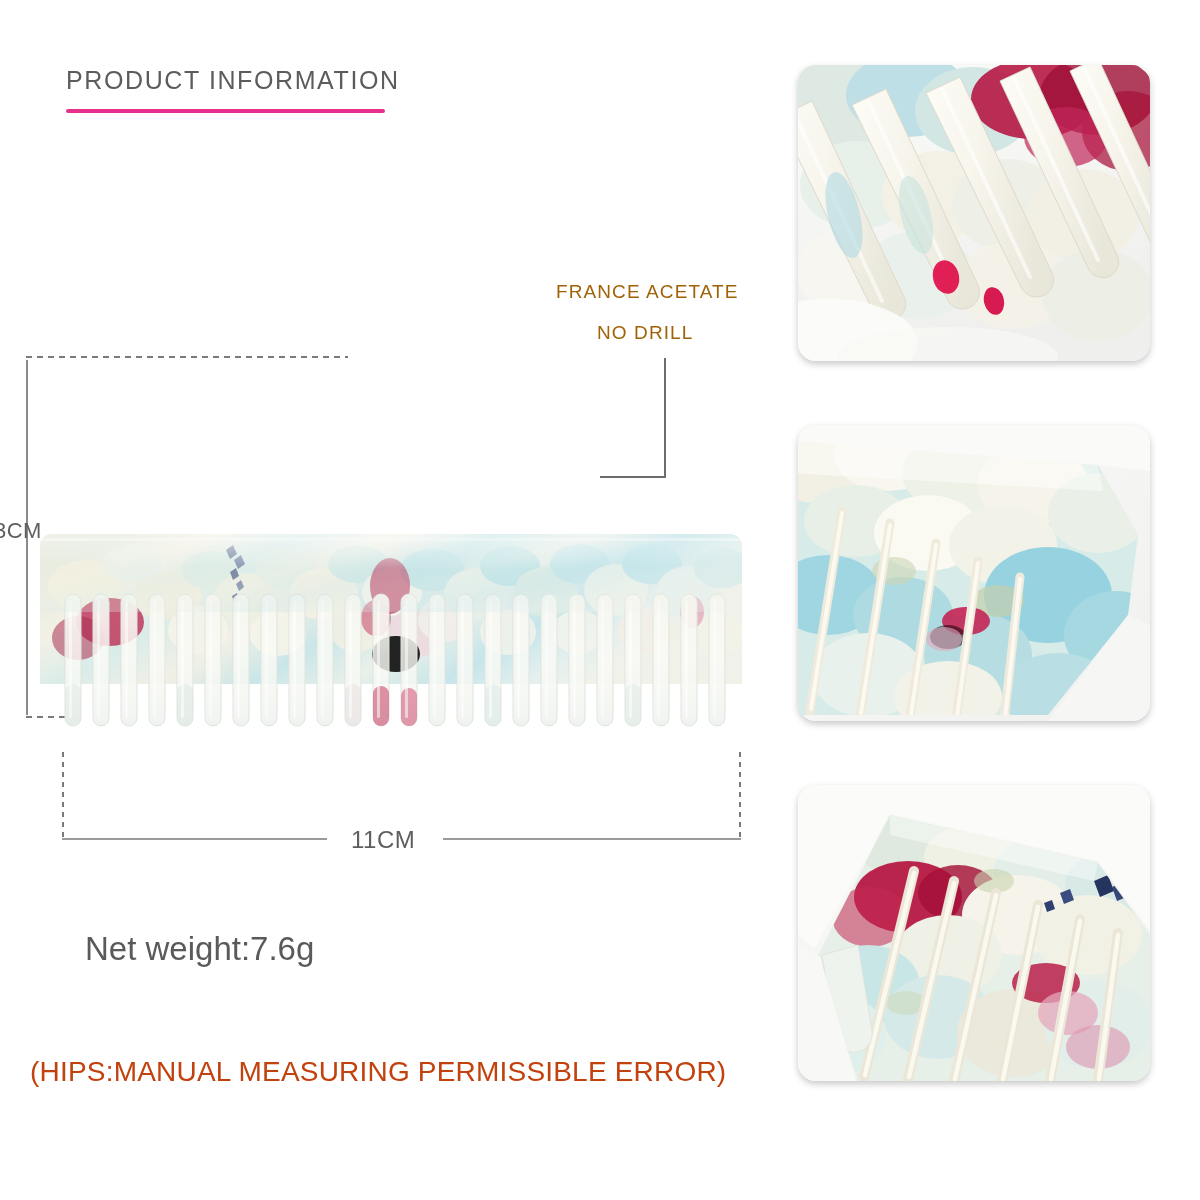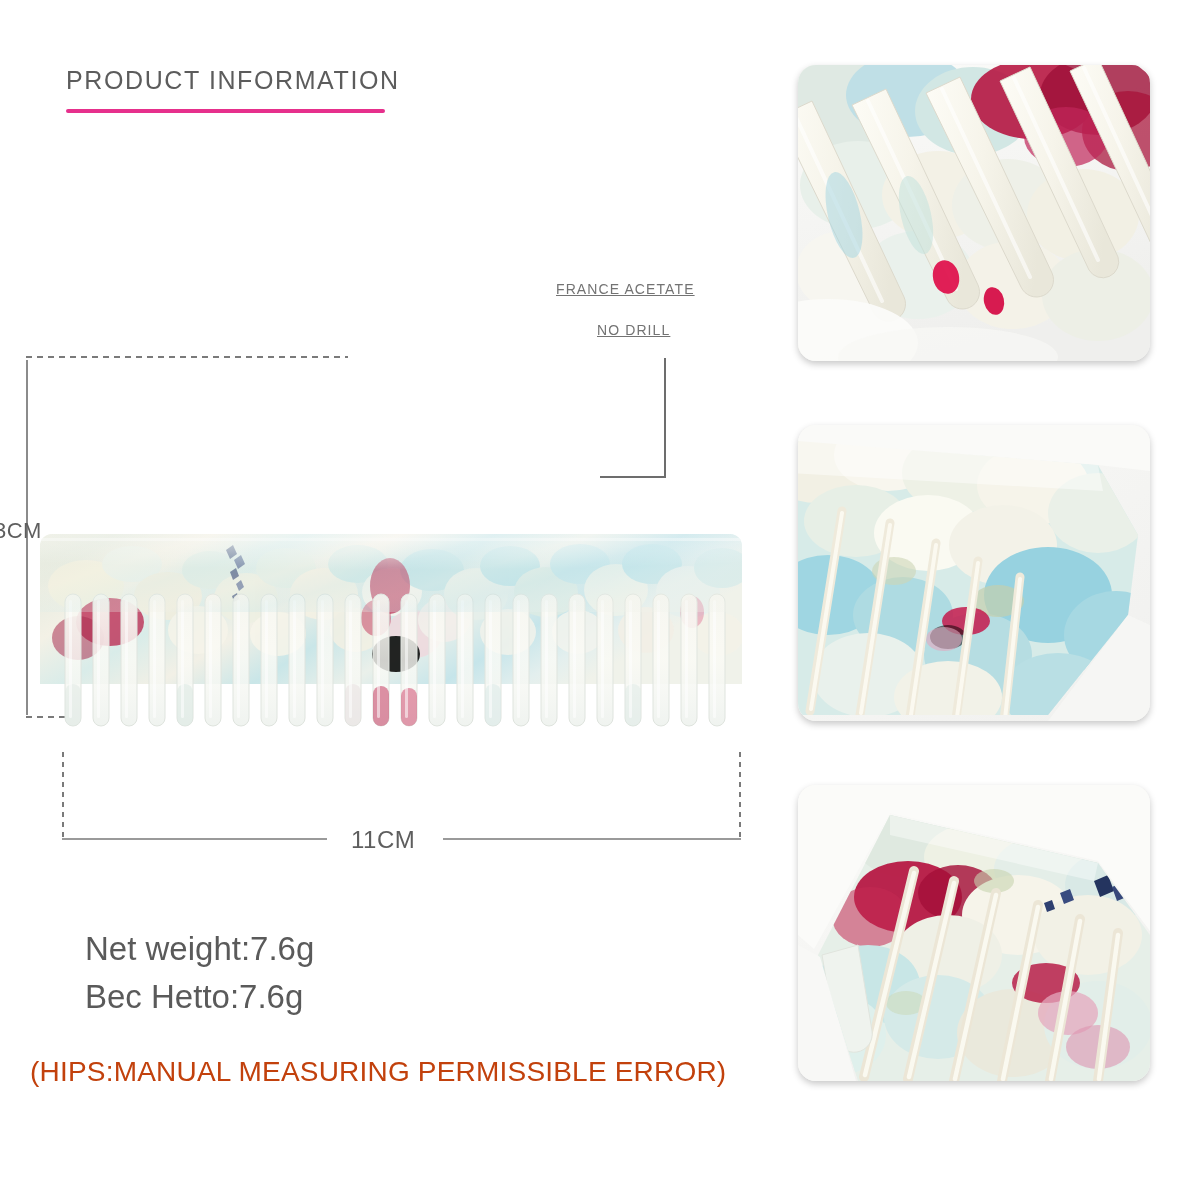--- a/index.html
+++ b/index.html
@@ -19,22 +19,22 @@
     color:#5c5c5c; font-weight:400; white-space:nowrap;
   }
   #title-rule {
     position:absolute; left:66px; top:109px;
     width:319px; height:4px;
     background:#e6308c; border-radius:2px;
   }
 
   
   .callout-line {
-    position:absolute; color:#737373;
-    font-size:14px; letter-spacing:1.1px; white-space:nowrap;text-decoration:underline;
+    position:absolute; color:#a16207;
+    font-size:19px; letter-spacing:1.1px; white-space:nowrap;
   }
   #callout-l1 { left:556px; top:281px; }
   #callout-l2 { left:597px; top:322px; }
   #callout-vline {
     position:absolute; left:664px; top:358px;
     width:2px; height:120px; background:#6d6d6d;
   }
   #callout-hline {
     position:absolute; left:600px; top:476px;
     width:66px; height:2px; background:#6d6d6d;
@@ -291,21 +291,20 @@
     </svg>
   </div>
 
   <div id="dim-h-tick-left"></div>
   <div id="dim-h-tick-right"></div>
   <div id="dim-h-line-left"></div>
   <div id="dim-h-line-right"></div>
   <div id="dim-h-label">11CM</div>
 
   <div class="spec-line" id="spec-net">Net weight:7.6g</div>
-  <div class="spec-line" id="spec-bec">Bec Hetto:7.6g</div>
   <div id="disclaimer">(HIPS:MANUAL MEASURING PERMISSIBLE ERROR)</div>
 
   <div class="detail-card" id="detail-card-1">
     <svg viewBox="0 0 352 296" preserveAspectRatio="none" xmlns="http://www.w3.org/2000/svg">
       <defs>
         <linearGradient id="d1bg" x1="0" y1="0" x2="0.3" y2="1">
           <stop offset="0" stop-color="#fbfbf9"></stop>
           <stop offset="1" stop-color="#efefed"></stop>
         </linearGradient>
         <linearGradient id="d1tooth" x1="0" y1="0" x2="1" y2="0.2">

